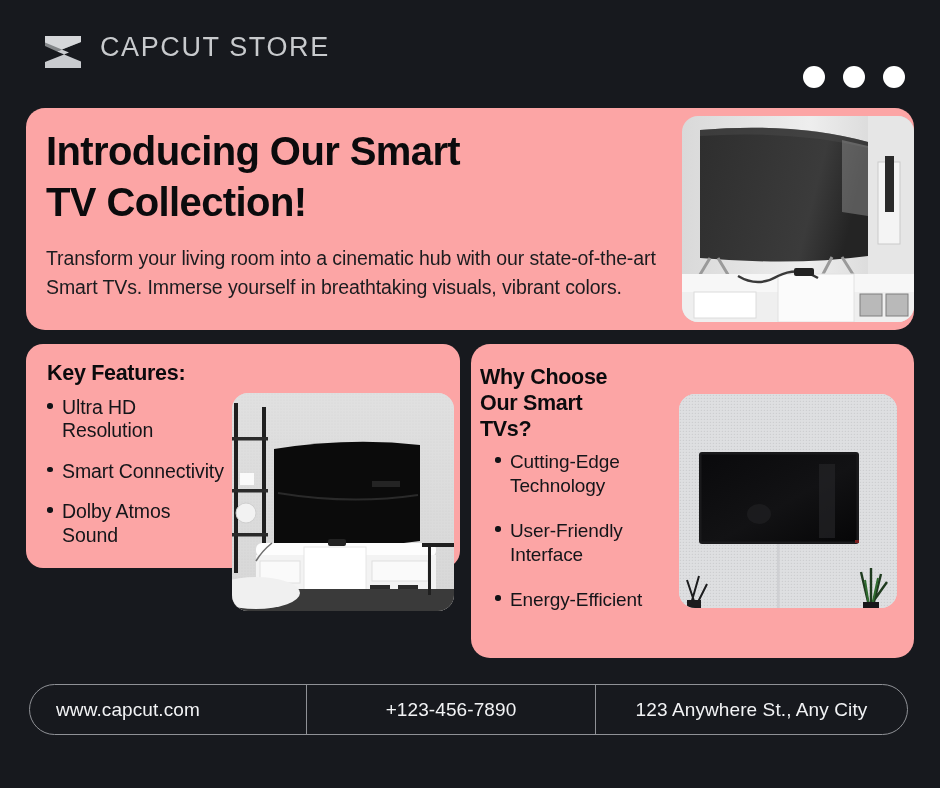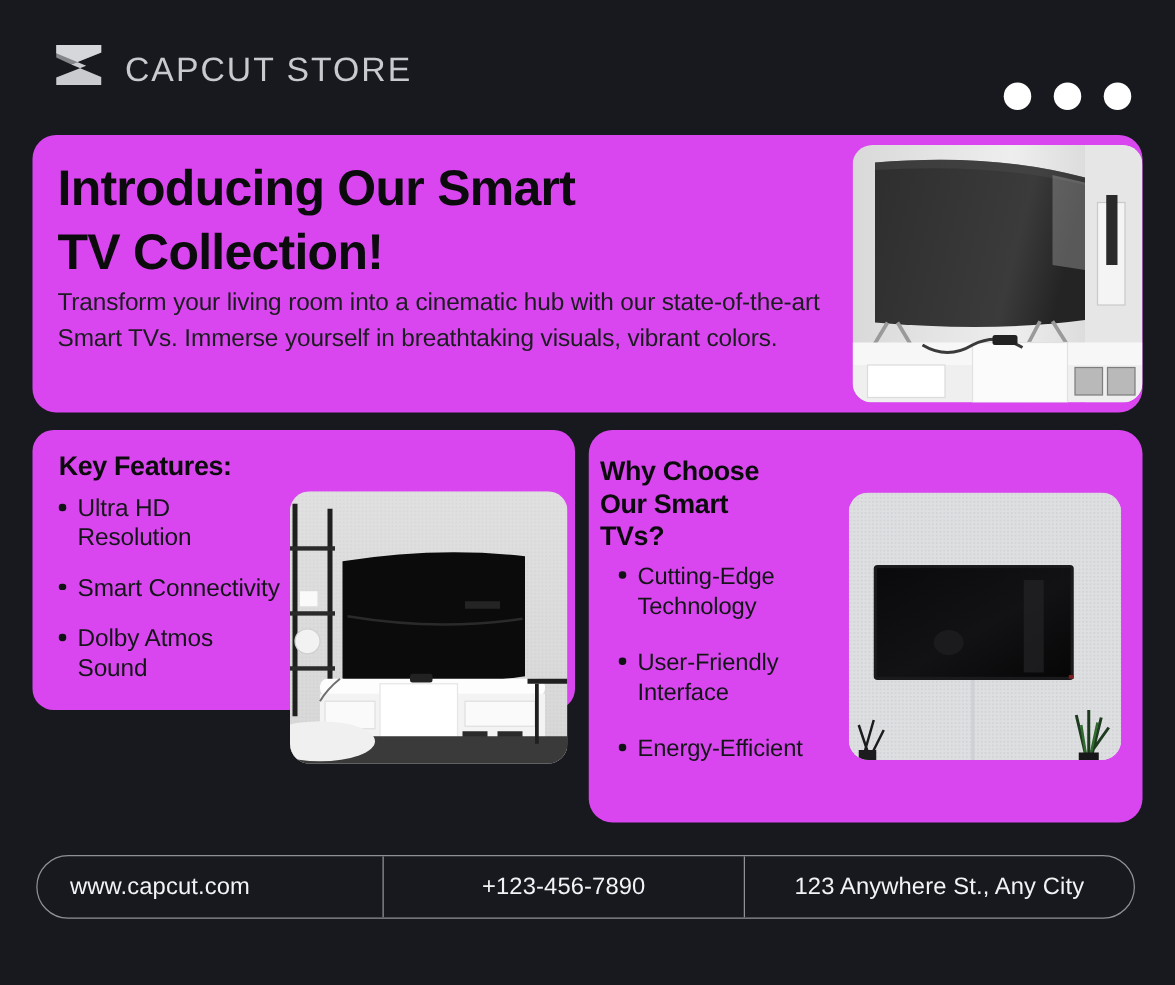--- a/index.html
+++ b/index.html
@@ -9,41 +9,41 @@
     font-family:"Liberation Sans", sans-serif;
     overflow:hidden;
   }
   .poster { position:relative; width:940px; height:788px; background:#17191e; }
 
   
   .header {
     position:absolute; left:0; top:0; width:940px; height:104px;
     display:flex; align-items:center;
   }
-  .brand { display:flex; align-items:flex-end; gap:15px; margin-left:41px; }
+  .brand { display:flex; align-items:flex-start; gap:15px; margin-left:41px; }
   .logo-mark { width:44px; height:40px; display:block; }
   .brand-name {
     font-size:27px; letter-spacing:1.6px; color:#c8cacd; font-weight:400;
     font-family:"Liberation Sans", sans-serif;
   }
   .dots { position:absolute; right:35px; top:66px; display:flex; gap:18px; }
   .dot { width:22px; height:22px; border-radius:50%; background:#ffffff; }
 
   
-  .card { position:absolute; background:#d946ef; border-radius:19px; }
+  .card { position:absolute; background:#fca5a5; border-radius:19px; }
 
   
   .hero { left:26px; top:108px; width:888px; height:222px; }
   .hero-text { position:absolute; left:20px; top:18px; width:620px; }
   .hero h1 {
     font-size:40px; line-height:1.27; font-weight:bold; color:#0b0b0d;
     letter-spacing:-0.6px;
   }
   .hero p {
-    font-size:19.5px; line-height:1.52; color:#1b1c1f;
+    margin-top:16px; font-size:19.5px; line-height:1.52; color:#1b1c1f;
     letter-spacing:-0.1px;
   }
   .hero-img {
     position:absolute; left:656px; top:8px; width:232px; height:206px;
     border-radius:16px; overflow:hidden;
   }
 
   
   .card-left  { left:26px;  top:344px; width:434px; height:224px;border-radius:17px; }
   .card-right { left:471px; top:344px; width:443px; height:314px; }

